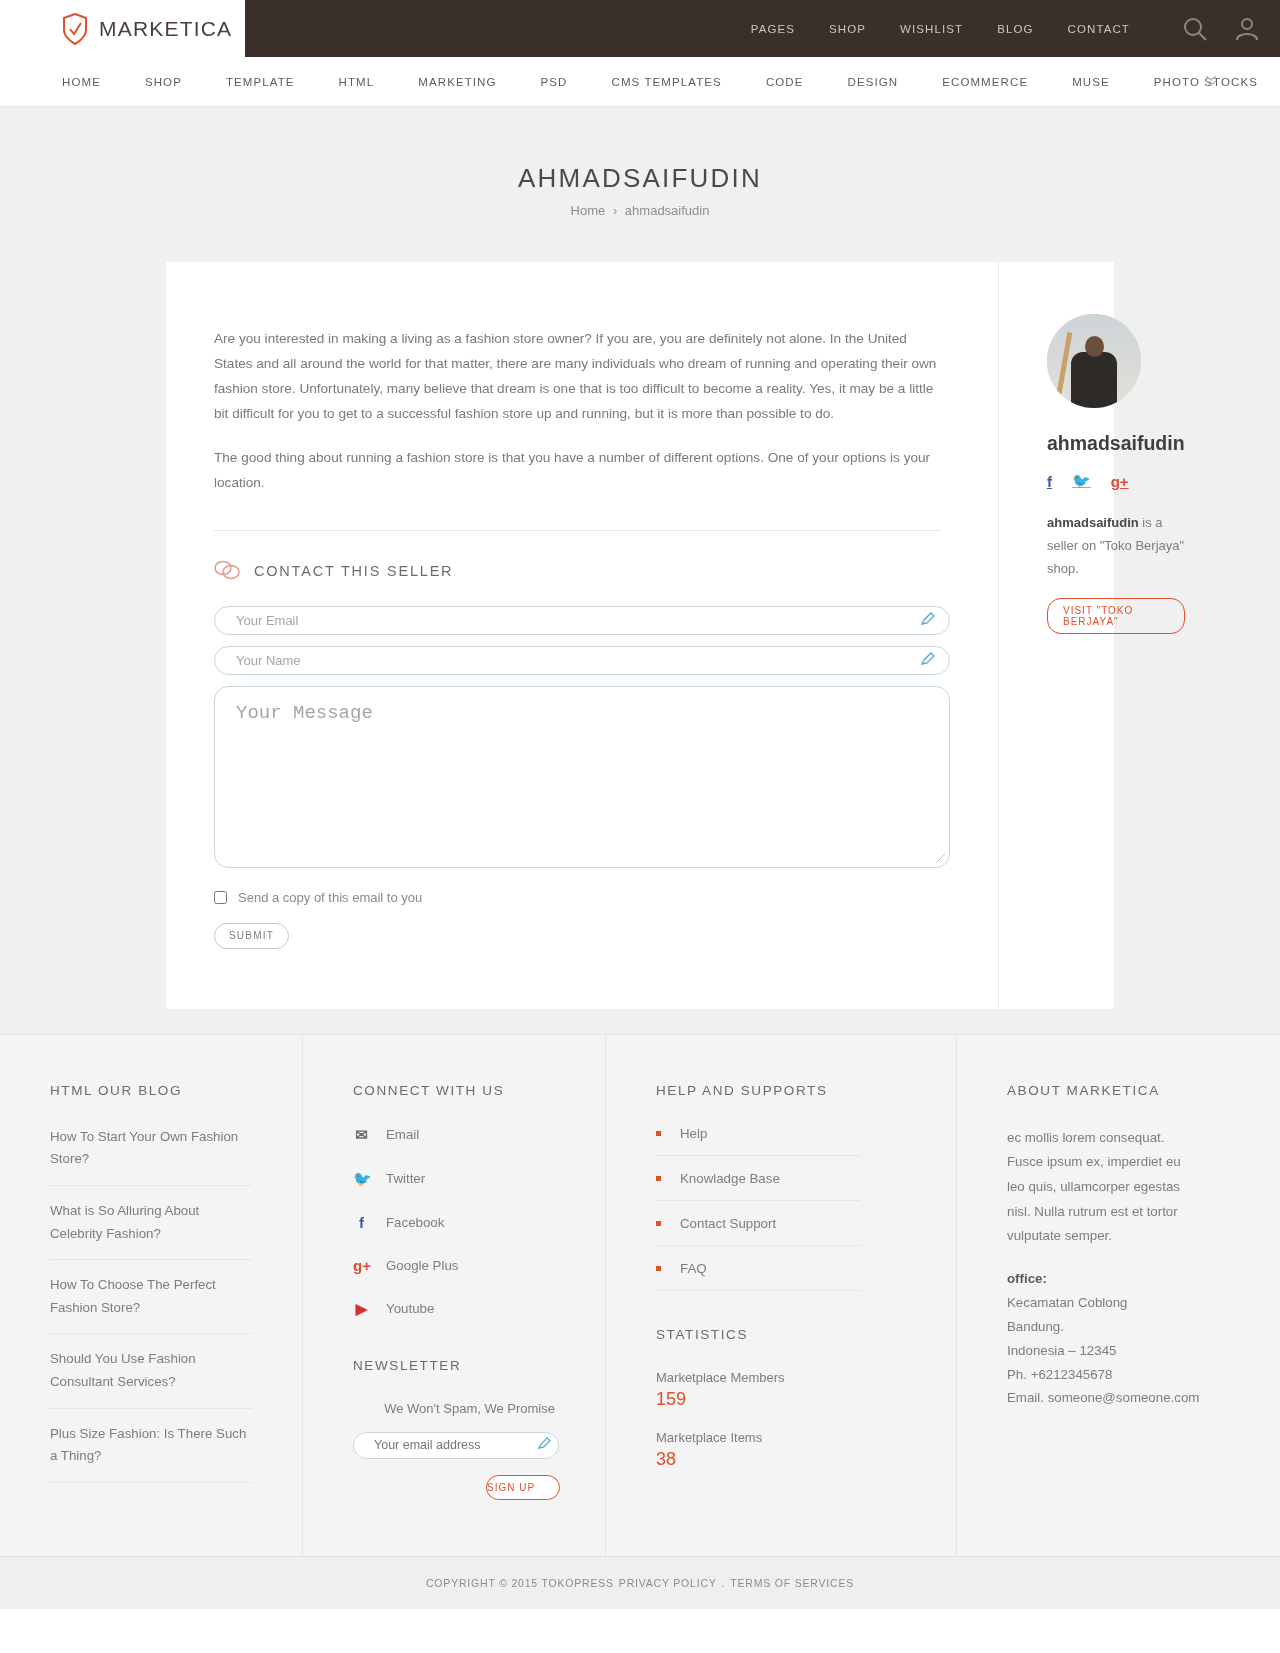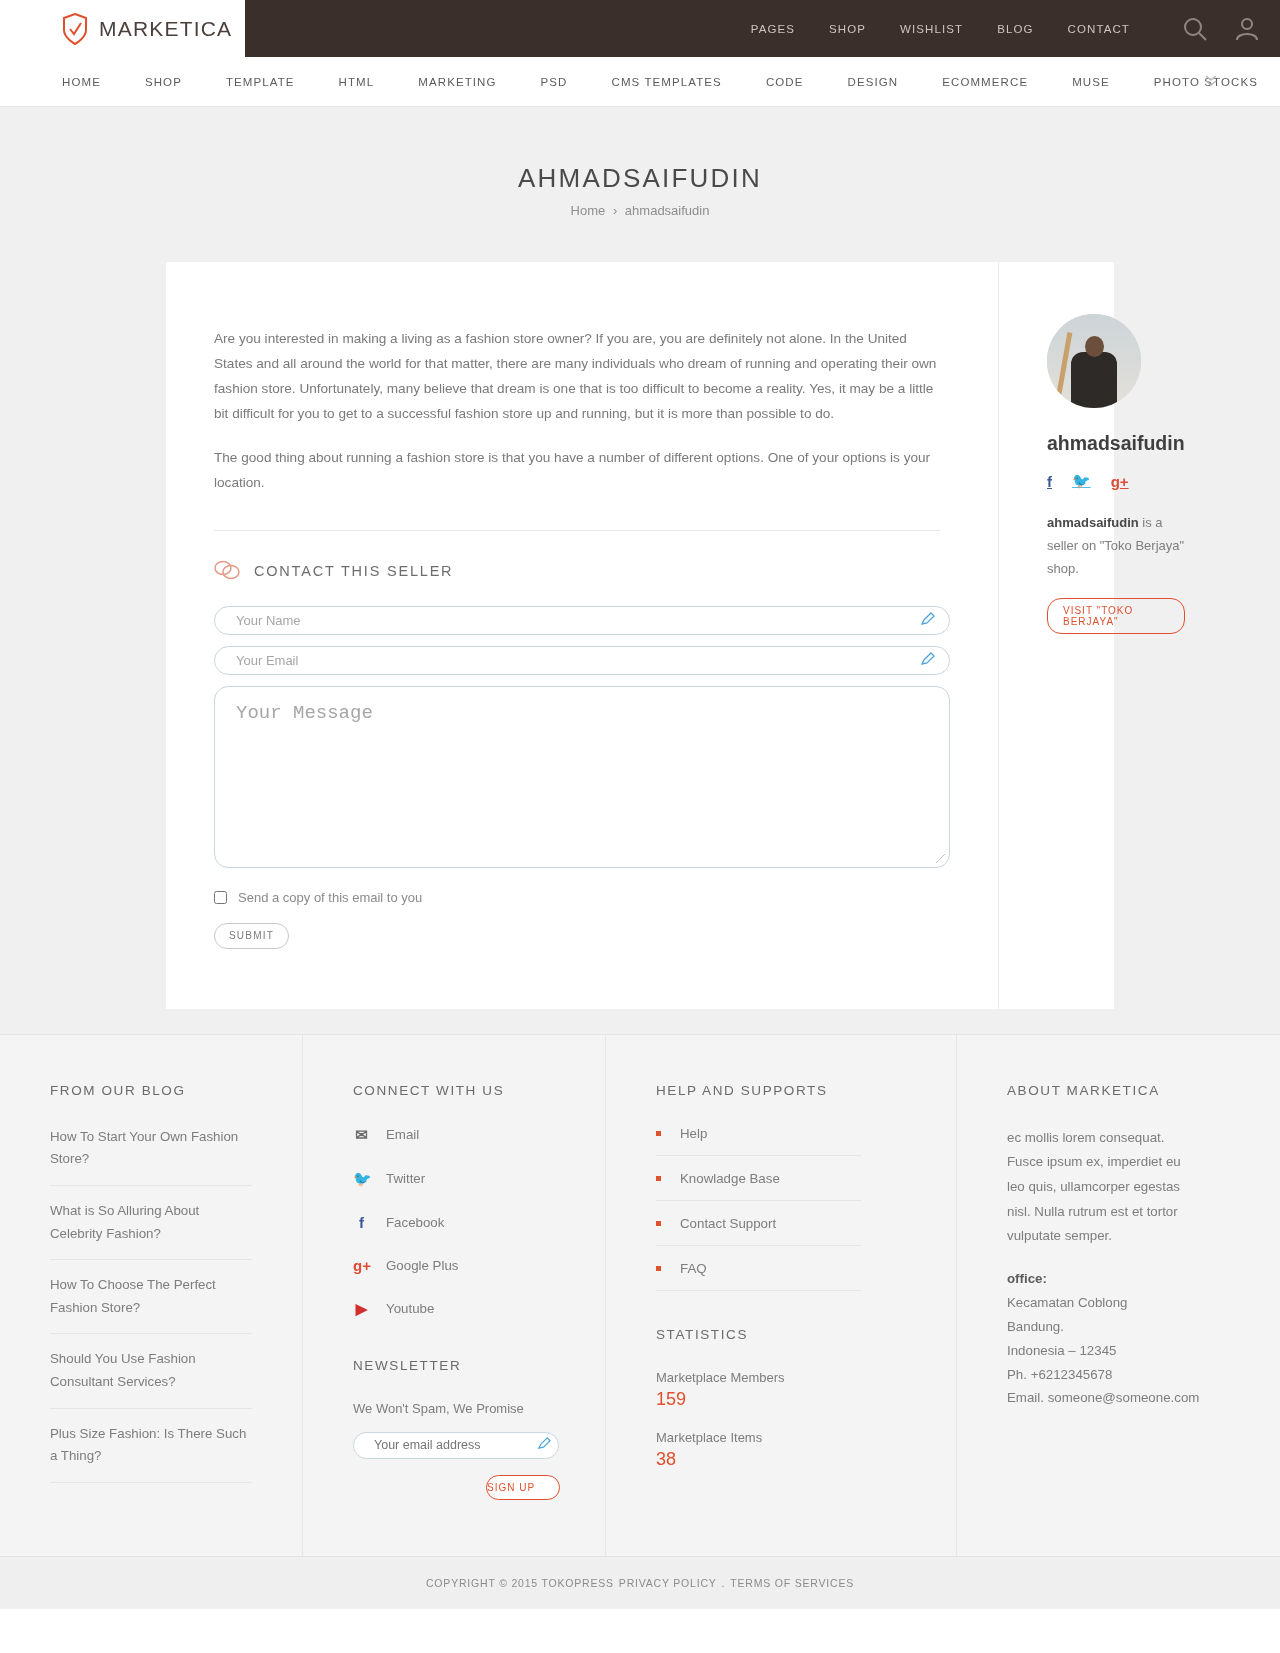--- a/index.html
+++ b/index.html
@@ -303,21 +303,21 @@
     color: #7d7d7d;
     font-size: 13.3px;
     text-decoration: none;
   }
   .conn-ico { width: 17px; text-align: center; font-size: 15px; font-weight: bold; }
   .ico-mail { color: #6b6b6b; }
   .ico-tw { color: #4fc0f0; }
   .ico-fb { color: #3b5998; }
   .ico-gp { color: #dd4b39; }
   .ico-yt { color: #d32f2f; }
-  .newsletter-note { font-size: 13px; margin: 9px 0 16px; color: #7d7d7d; }
+  .newsletter-note { font-size: 13px; margin: 9px 0 16px; color: #7d7d7d; text-align: right; }
   .nl-field {
     width: 206px; height: 27px;
     border: 1px solid #c9d6dc;
     border-radius: 14px;
     background: #fff;
     display: flex; align-items: center;
     padding: 0 12px 0 18px;
     margin-bottom: 16px;
   }
   .nl-field input {
@@ -449,37 +449,37 @@
         <span>
           <svg width="26" height="22" viewBox="0 0 26 22">
             <ellipse cx="9" cy="9" rx="8" ry="6.5" fill="none" stroke="#e59b87" stroke-width="1.5"></ellipse>
             <ellipse cx="17" cy="13" rx="8" ry="6.5" fill="none" stroke="#e59b87" stroke-width="1.5"></ellipse>
           </svg>
         </span>
         <span class="t">CONTACT THIS SELLER</span>
       </div>
 
       <div class="field">
+        <input type="text" placeholder="Your Email" style="">
+        <span class="pen">
+          <svg width="15" height="14" viewBox="0 0 15 14">
+              <path d="M2 12 L4 8 L11 1 L14 4 L7 11 Z" fill="none" stroke="#4fa8d8" stroke-width="1.3"></path>
+            </svg>
+        </span>
+      </div>
+
+      <div class="field">
         <input type="text" placeholder="Your Name" style="">
         <span class="pen">
           <svg width="15" height="14" viewBox="0 0 15 14">
               <path d="M2 12 L4 8 L11 1 L14 4 L7 11 Z" fill="none" stroke="#4fa8d8" stroke-width="1.3"></path>
             </svg>
         </span>
       </div>
 
-      <div class="field">
-        <input type="text" placeholder="Your Email" style="">
-        <span class="pen">
-          <svg width="15" height="14" viewBox="0 0 15 14">
-              <path d="M2 12 L4 8 L11 1 L14 4 L7 11 Z" fill="none" stroke="#4fa8d8" stroke-width="1.3"></path>
-            </svg>
-        </span>
-      </div>
-
       <div class="textarea-wrap">
         <textarea placeholder="Your Message" style=""></textarea>
         <span class="grip"></span>
       </div>
 
       <label class="checkrow">
         <input type="checkbox" style="">
         <span>Send a copy of this email to you</span>
       </label>
 
@@ -504,21 +504,21 @@
       </div>
       <a href="#" class="btn-visit">VISIT "TOKO BERJAYA"</a>
     </div>
 
   </div>
 </div>
 
 <div class="footer">
 
   <div class="fcol fcol-1">
-    <h4 class="fhead">FROM OUR BLOG</h4>
+    <h4 class="fhead">HTML OUR BLOG</h4>
     <div class="blog-list">
       <a href="#">How To Start Your Own Fashion Store?</a>
       <a href="#">What is So Alluring About Celebrity Fashion?</a>
       <a href="#">How To Choose The Perfect Fashion Store?</a>
       <a href="#">Should You Use Fashion Consultant Services?</a>
       <a href="#">Plus Size Fashion: Is There Such a Thing?</a>
     </div>
   </div>
 
   <div class="fcol fcol-2">

